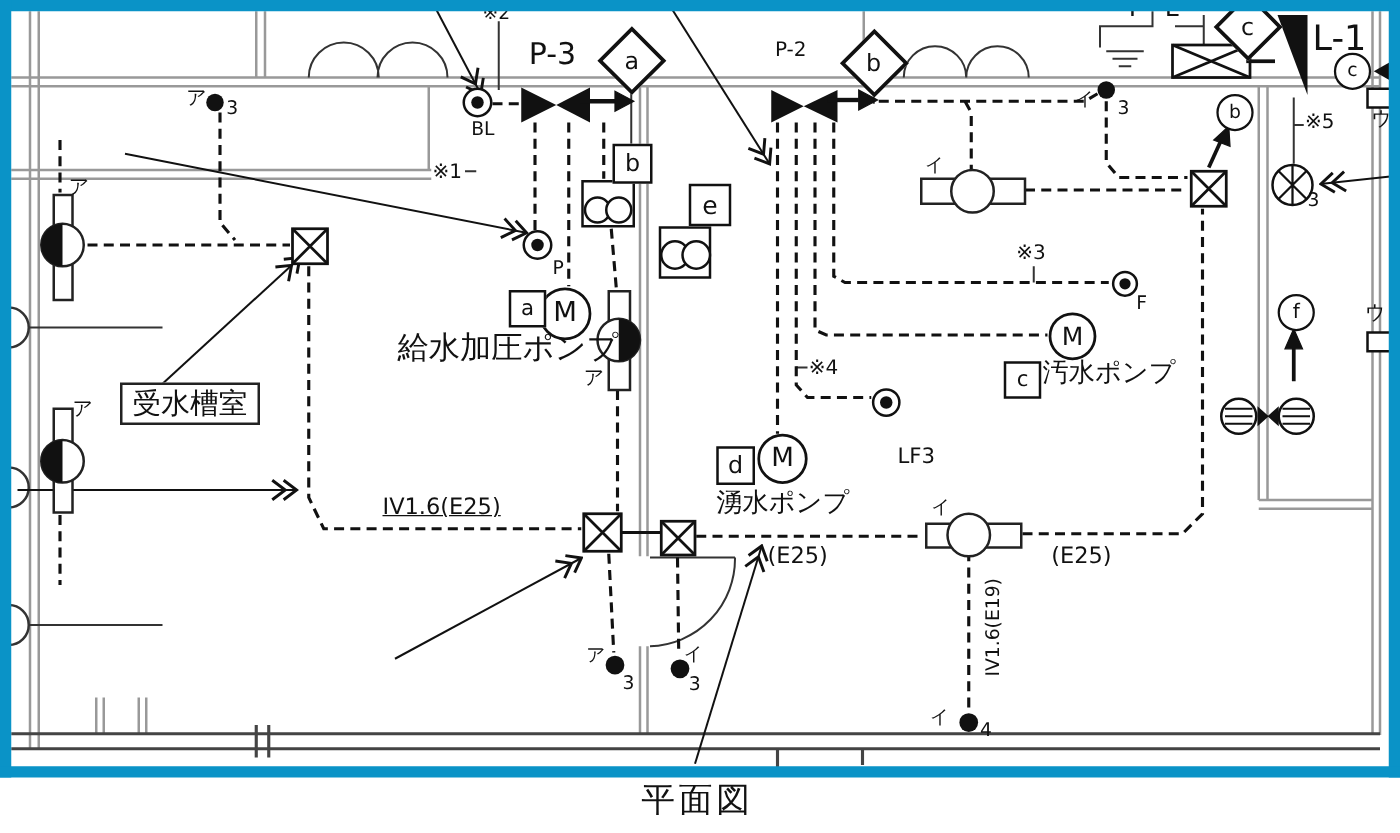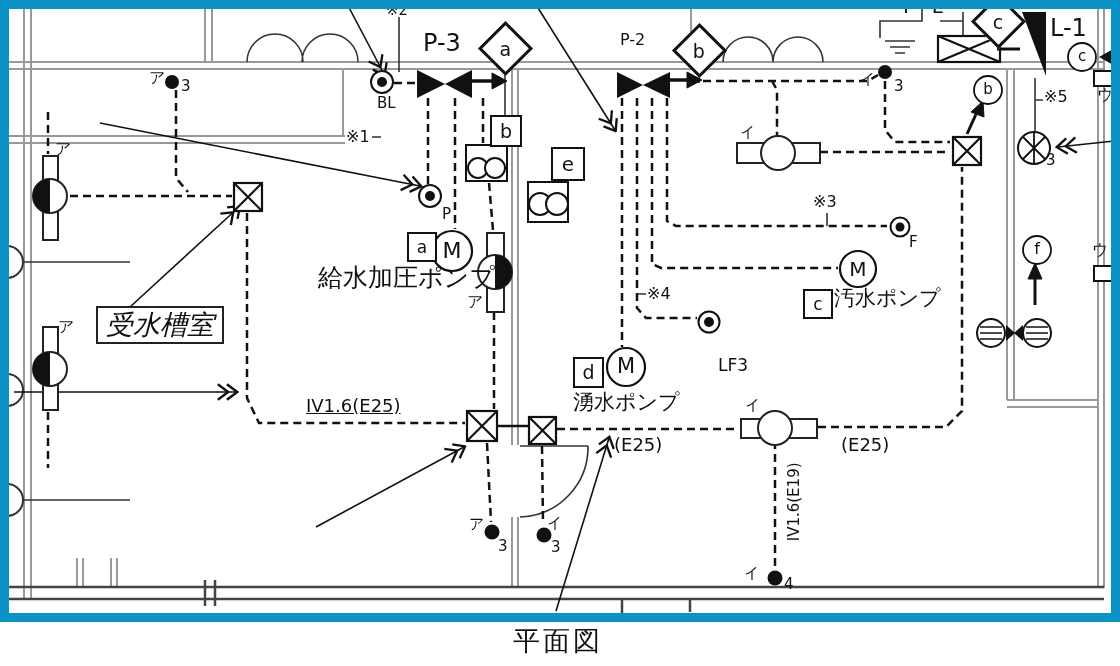--- a/index.html
+++ b/index.html
@@ -205,21 +205,21 @@
     <rect x="1094" y="266" width="23" height="15"></rect>
     <polygon points="1115,48 1115,66 1099,57" fill="#111" stroke="none"></polygon>
     <polygon points="1022,12 1046,12 1046,76" fill="#111" stroke="none"></polygon>
   </g>
 </svg>
 
 <div class="lbl" style="left:903px;top:-4px;font-size:20px;letter-spacing:5px;">P-L</div>
 <div class="lbl" style="left:386px;top:3px;font-size:15px;">※2</div>
 <div class="lbl" style="left:423px;top:31px;font-size:24px;">P-3</div>
 <div class="lbl" style="left:620px;top:32px;font-size:16px;">P-2</div>
-<div class="lbl" style="left:1050px;top:16px;font-size:24px;">L-1</div>
+<div class="lbl" style="left:1050px;top:16px;font-size:28px;">L-1</div>
 <div class="lbl" style="left:377px;top:96px;font-size:15px;">BL</div>
 <div class="lbl" style="left:346px;top:129px;font-size:16px;">※1</div>
 <div class="lbl" style="left:442px;top:207px;font-size:15px;">P</div>
 <div class="lbl" style="left:318px;top:265px;font-size:25px;">給水加圧ポンプ</div>
 <div class="lbl" style="left:834px;top:287px;font-size:21px;">汚水ポンプ</div>
 <div class="lbl" style="left:573px;top:391px;font-size:21px;text-align:right;">湧水ポンプ</div>
 <div class="lbl" style="left:813px;top:194px;font-size:16px;">※3</div>
 <div class="lbl" style="left:647px;top:286px;font-size:16px;">※4</div>
 <div class="lbl" style="left:1044px;top:89px;font-size:16px;">※5</div>
 <div class="lbl" style="left:909px;top:235px;font-size:15px;">F</div>
@@ -242,21 +242,21 @@
 <div class="lbl" style="left:740px;top:125px;font-size:15px;">イ</div>
 <div class="lbl" style="left:860px;top:72px;font-size:15px;">イ</div>
 <div class="lbl" style="left:894px;top:79px;font-size:15px;">3</div>
 <div class="lbl" style="left:547px;top:516px;font-size:15px;">イ</div>
 <div class="lbl" style="left:551px;top:540px;font-size:15px;">3</div>
 <div class="lbl" style="left:745px;top:398px;font-size:15px;">イ</div>
 <div class="lbl" style="left:744px;top:566px;font-size:15px;">イ</div>
 <div class="lbl" style="left:784px;top:577px;font-size:15px;">4</div>
 <div class="lbl" style="left:1046px;top:153px;font-size:15px;">3</div>
 
-<div class="roombox" style="left:96px;top:306px;font-size:27px;font-style:italic;">受水槽室</div>
+<div class="roombox" style="left:96px;top:306px;font-size:23px;">受水槽室</div>
 
 <div class="rbox" style="left:407px;top:232px;width:26px;height:26px;font-size:17px;">
       <span>a</span>
     </div>
 <div class="rbox" style="left:490px;top:115px;width:28px;height:28px;font-size:19px;">
       <span>b</span>
     </div>
 <div class="rbox" style="left:803px;top:289px;width:26px;height:26px;font-size:17px;">
       <span>c</span>
     </div>

